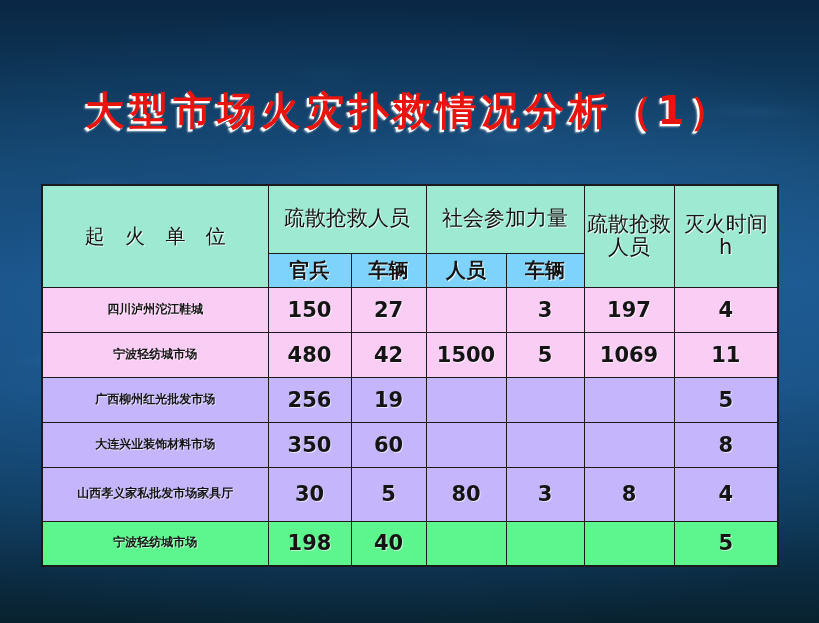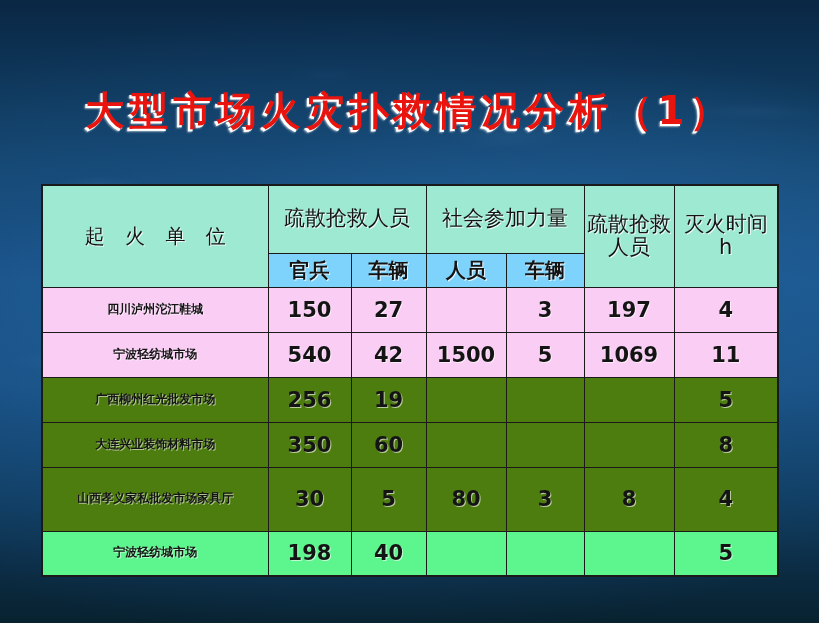--- a/index.html
+++ b/index.html
@@ -108,41 +108,41 @@
   }
   .hdr-sub {
     background: #7dd3fc;
     font-size: 20px;
     line-height: 1.1;
     text-shadow: 1px 1px 0 rgba(255,255,255,0.8);
   }
 
   
   .r-pink  { background: #f9cdf4; }
-  .r-orange{ background: #4d7c0f; }
+  .r-orange{ background: #c4b5fd; }
   .r-green { background: #5df58d; }
 
   td.unit {
     text-align: left;
     padding: 3px 0 3px 9px;
     font-size: 12px;
     font-weight: bold;
     line-height: 1.15;
     text-shadow: 1px 1px 0 rgba(255,255,255,0.55);
   }
   td.num {
     font-size: 21px;
     font-weight: bold;
     text-shadow: 1px 1px 0 rgba(255,255,255,0.6);
   }
 
   .h-main   { height: 68px; }
   .h-sub    { height: 34px; }
   .row-h    { height: 45px; }
-  .row-h-tall { height: 64px; border-radius: 27px; }
+  .row-h-tall { height: 54px; border-radius: 27px; }
 </style>
 </head>
 <body>
 
 <div id="slide">
 
   <div id="texture"></div>
 
   <div id="title">大型市场火灾扑救情况分析（1）</div>
 
@@ -177,21 +177,21 @@
           <td class="unit">四川泸州沱江鞋城</td>
           <td class="num">150</td>
           <td class="num">27</td>
           <td class="num"></td>
           <td class="num">3</td>
           <td class="num">197</td>
           <td class="num">4</td>
         </tr>
         <tr class="row-h r-pink">
           <td class="unit">宁波轻纺城市场</td>
-          <td class="num">540</td>
+          <td class="num">480</td>
           <td class="num">42</td>
           <td class="num">1500</td>
           <td class="num">5</td>
           <td class="num">1069</td>
           <td class="num">11</td>
         </tr>
         <tr class="row-h r-orange">
           <td class="unit">广西柳州红光批发市场</td>
           <td class="num">256</td>
           <td class="num">19</td>

